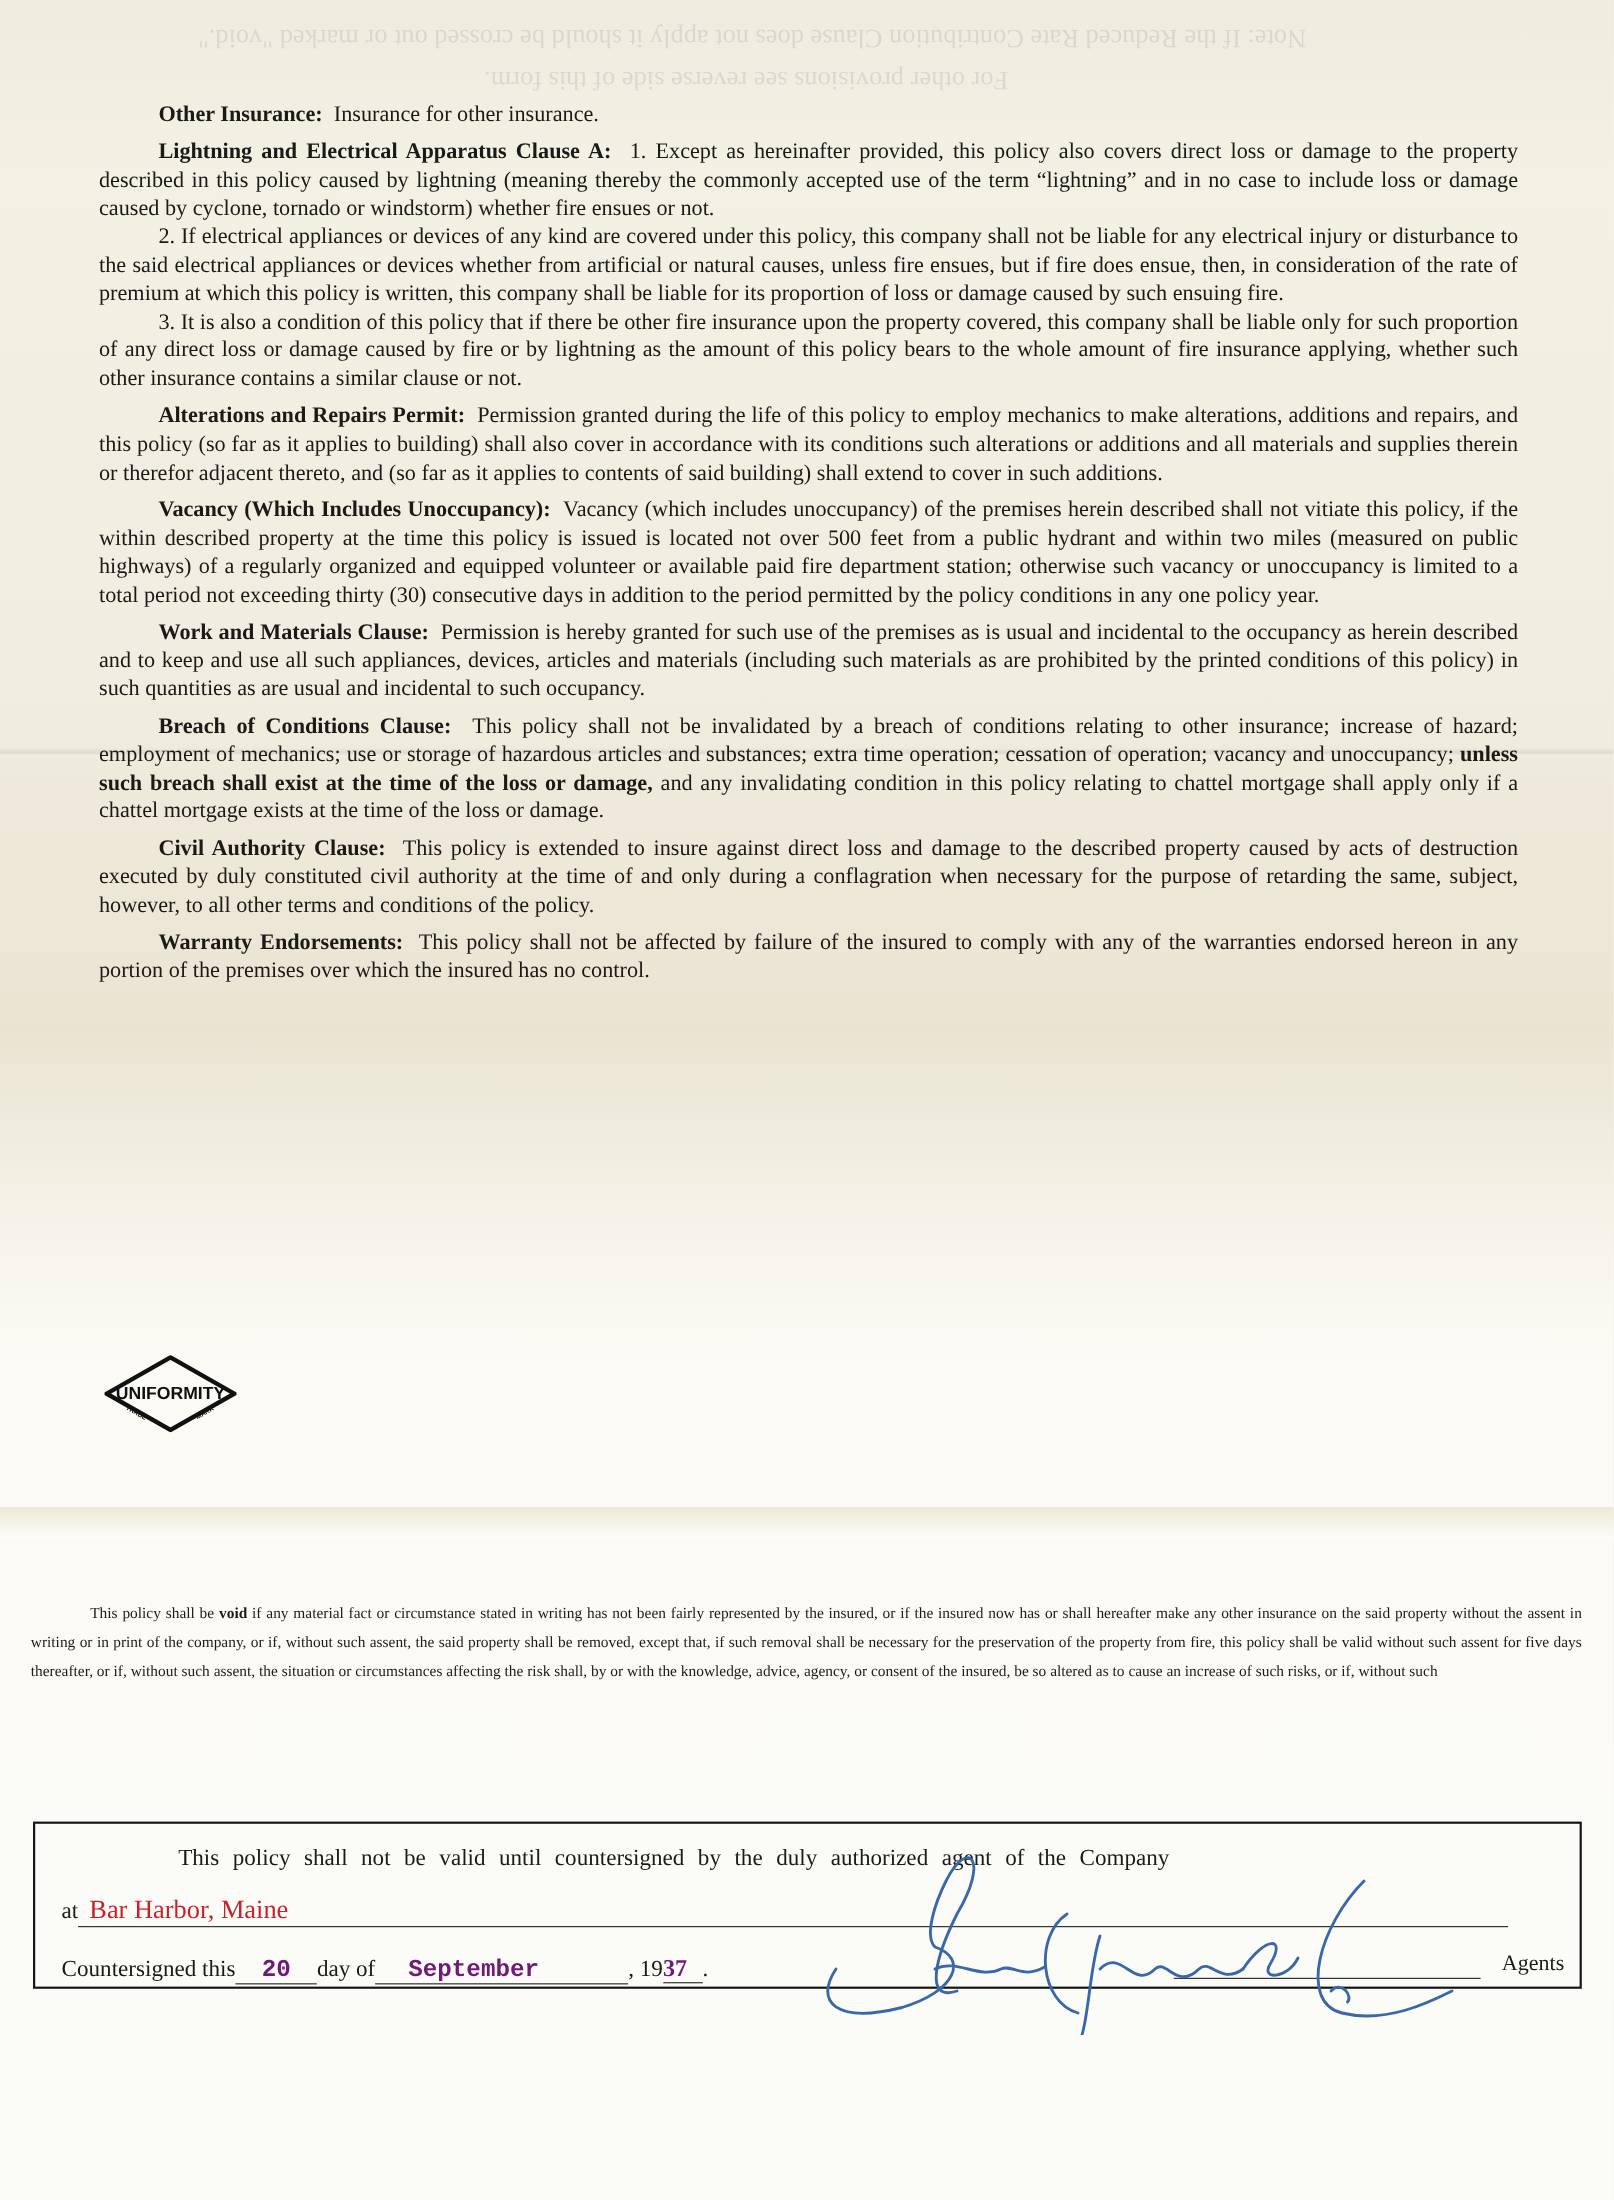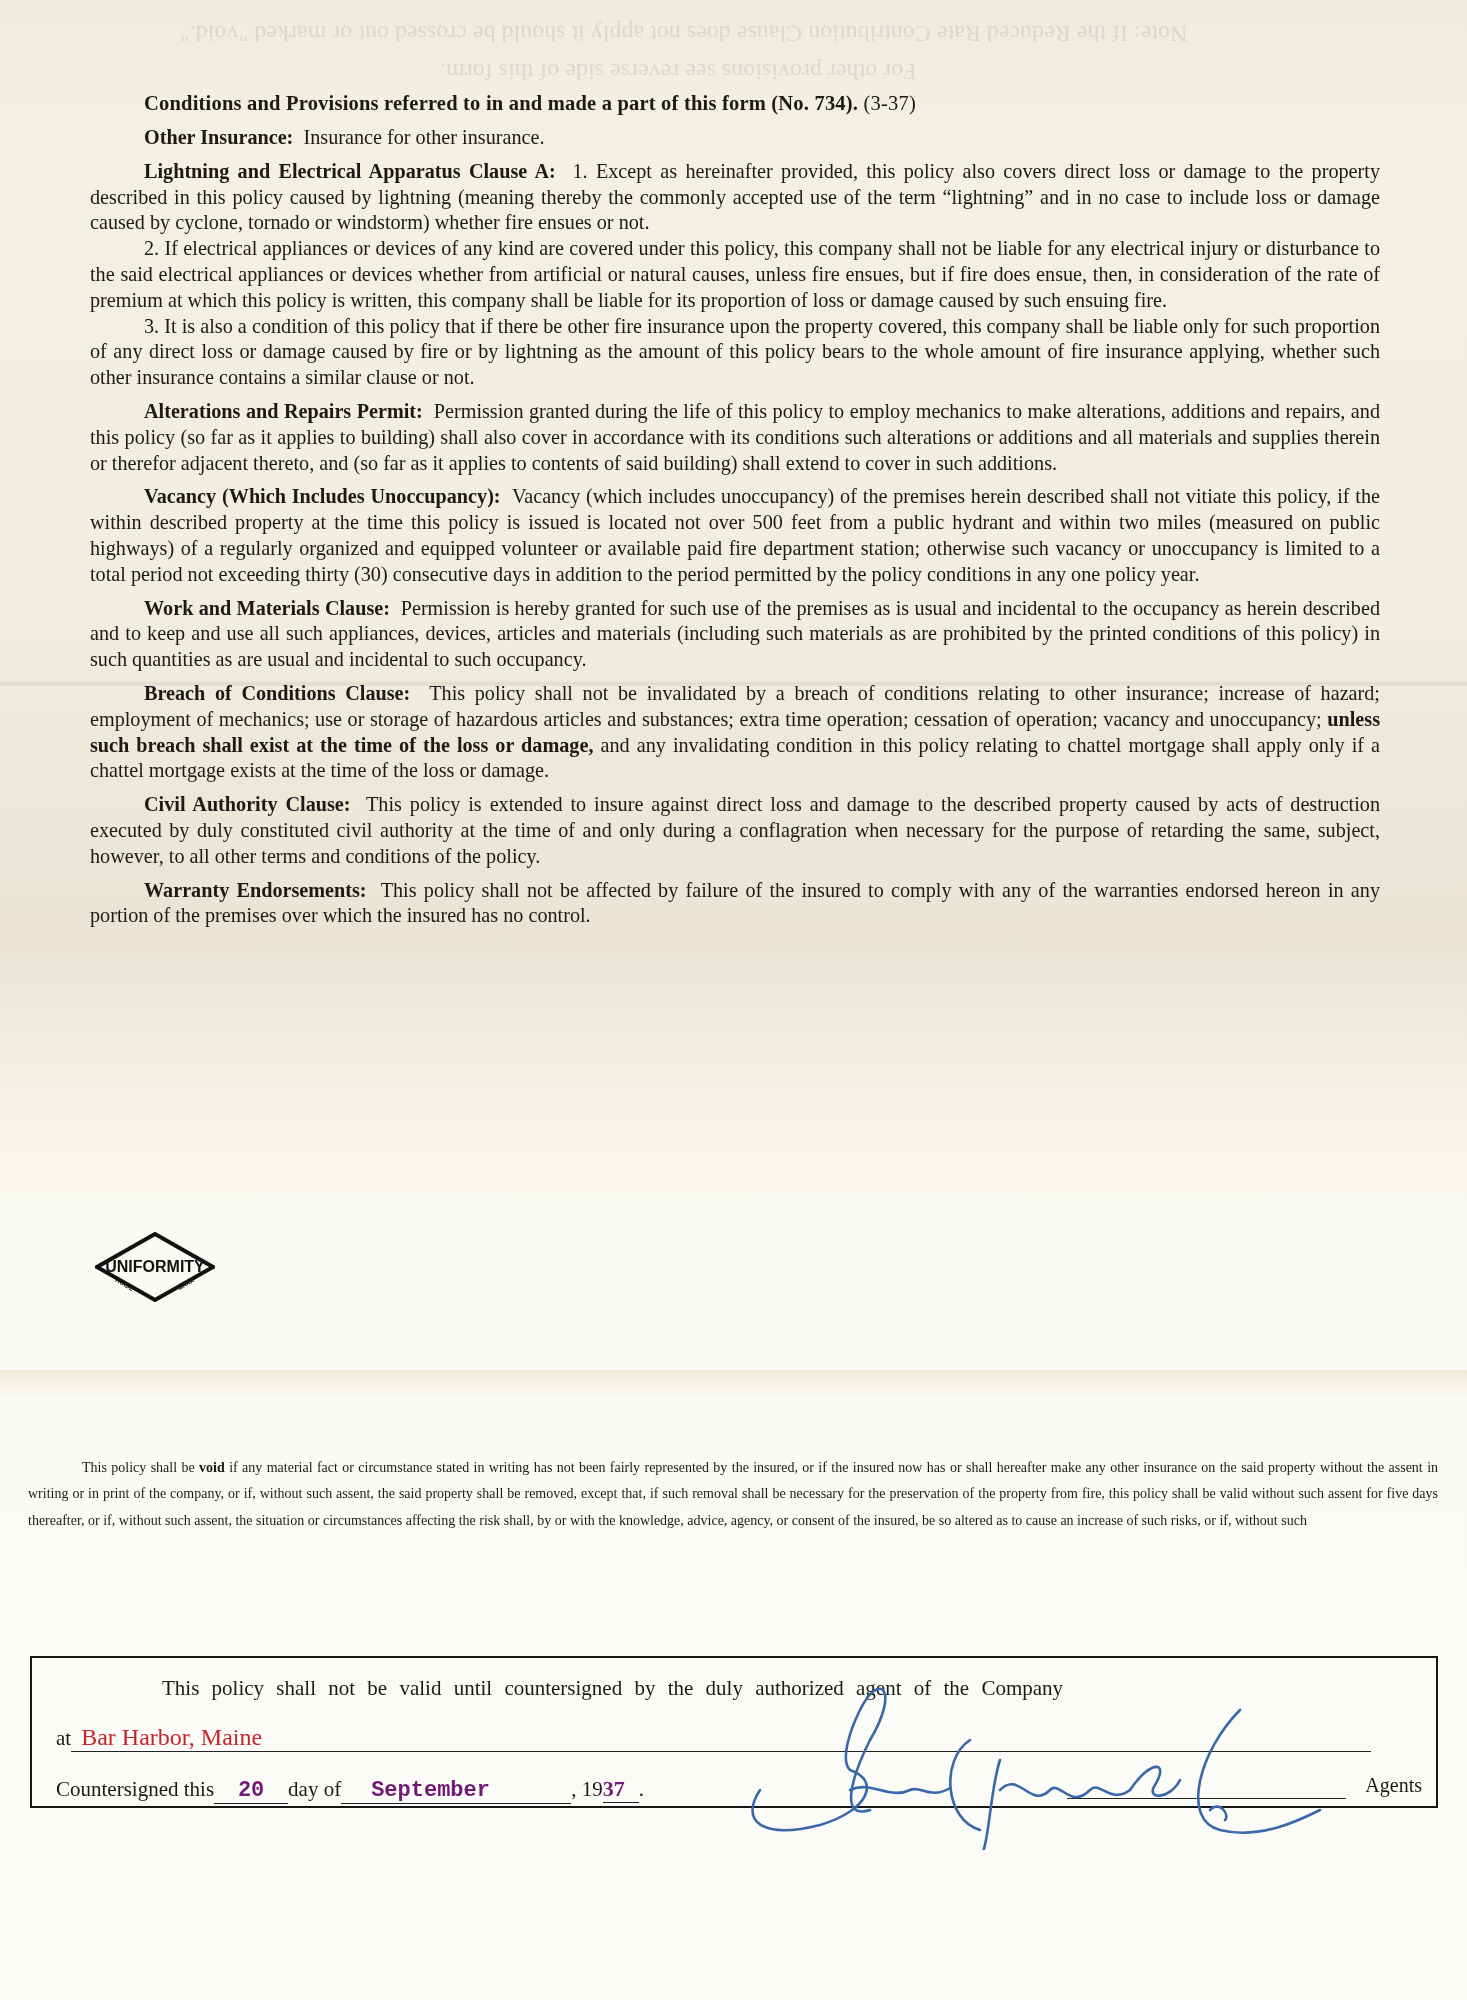--- a/index.html
+++ b/index.html
@@ -53,24 +53,20 @@
 <body>
 
 <div class="paper"></div>
 <div class="fold1"></div>
 <div class="fold2"></div>
 
 <div class="ghost" style="left:180px; top:20px;">Note: If the Reduced Rate Contribution Clause does not apply it should be crossed out or marked "void."</div>
 <div class="ghost" style="left:440px; top:58px;">For other provisions see reverse side of this form.</div>
 
 <div class="content">
-  <div class="title">
-    <span>Conditions and Provisions referred to in and made a part of this form (No. 734).</span>
-    <span class="form-no">(3-37)</span>
-  </div>
 
   <p class="clause"><span class="head">Other Insurance:</span>&nbsp; <span>Insurance for other insurance.</span></p>
   <p class="clause gap"><span class="head">Lightning and Electrical Apparatus Clause A:</span>&nbsp; <span>1.  Except as hereinafter provided, this policy also covers direct loss or damage to the property described in this policy caused by lightning (meaning thereby the commonly accepted use of the term “lightning” and in no case to include loss or damage caused by cyclone, tornado or windstorm) whether fire ensues or not.</span></p>
   <p class="clause"><span>2.  If electrical appliances or devices of any kind are covered under this policy, this company shall not be liable for any electrical injury or disturbance to the said electrical appliances or devices whether from artificial or natural causes, unless fire ensues, but if fire does ensue, then, in consideration of the rate of premium at which this policy is written, this company shall be liable for its proportion of loss or damage caused by such ensuing fire.</span></p>
   <p class="clause"><span>3.  It is also a condition of this policy that if there be other fire insurance upon the property covered, this company shall be liable only for such proportion of any direct loss or damage caused by fire or by lightning as the amount of this policy bears to the whole amount of fire insurance applying, whether such other insurance contains a similar clause or not.</span></p>
   <p class="clause gap"><span class="head">Alterations and Repairs Permit:</span>&nbsp; <span>Permission granted during the life of this policy to employ mechanics to make alterations, additions and repairs, and this policy (so far as it applies to building) shall also cover in accordance with its conditions such alterations or additions and all materials and supplies therein or therefor adjacent thereto, and (so far as it applies to contents of said building) shall extend to cover in such additions.</span></p>
   <p class="clause gap"><span class="head">Vacancy (Which Includes Unoccupancy):</span>&nbsp; <span>Vacancy (which includes unoccupancy) of the premises herein described shall not vitiate this policy, if the within described property at the time this policy is issued is located not over 500 feet from a public hydrant and within two miles (measured on public highways) of a regularly organized and equipped volunteer or available paid fire department station; otherwise such vacancy or unoccupancy is limited to a total period not exceeding thirty (30) consecutive days in addition to the period permitted by the policy conditions in any one policy year.</span></p>
   <p class="clause gap"><span class="head">Work and Materials Clause:</span>&nbsp; <span>Permission is hereby granted for such use of the premises as is usual and incidental to the occupancy as herein described and to keep and use all such appliances, devices, articles and materials (including such materials as are prohibited by the printed conditions of this policy) in such quantities as are usual and incidental to such occupancy.</span></p>
   <p class="clause gap"><span class="head">Breach of Conditions Clause:</span>&nbsp; <span>This policy shall not be invalidated by a breach of conditions relating to other insurance; increase of hazard; employment of mechanics; use or storage of hazardous articles and substances; extra time operation; cessation of operation; vacancy and unoccupancy;</span> <span class="head">unless such breach shall exist at the time of the loss or damage,</span> <span>and any invalidating condition in this policy relating to chattel mortgage shall apply only if a chattel mortgage exists at the time of the loss or damage.</span></p>
   <p class="clause gap"><span class="head">Civil Authority Clause:</span>&nbsp; <span>This policy is extended to insure against direct loss and damage to the described property caused by acts of destruction executed by duly constituted civil authority at the time of and only during a conflagration when necessary for the purpose of retarding the same, subject, however, to all other terms and conditions of the policy.</span></p>

